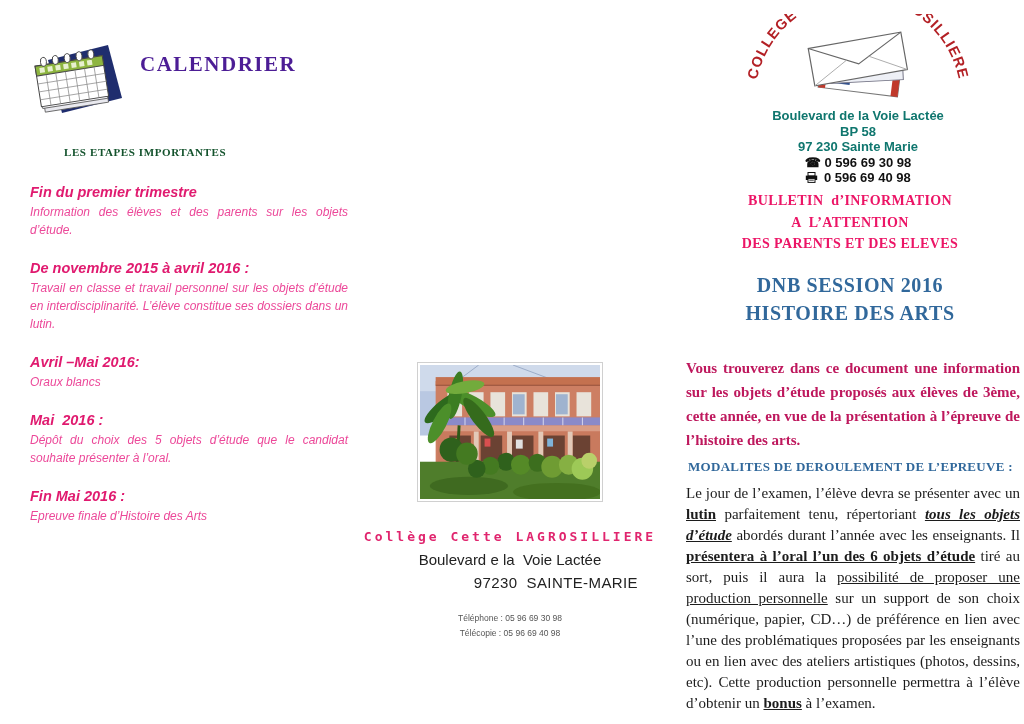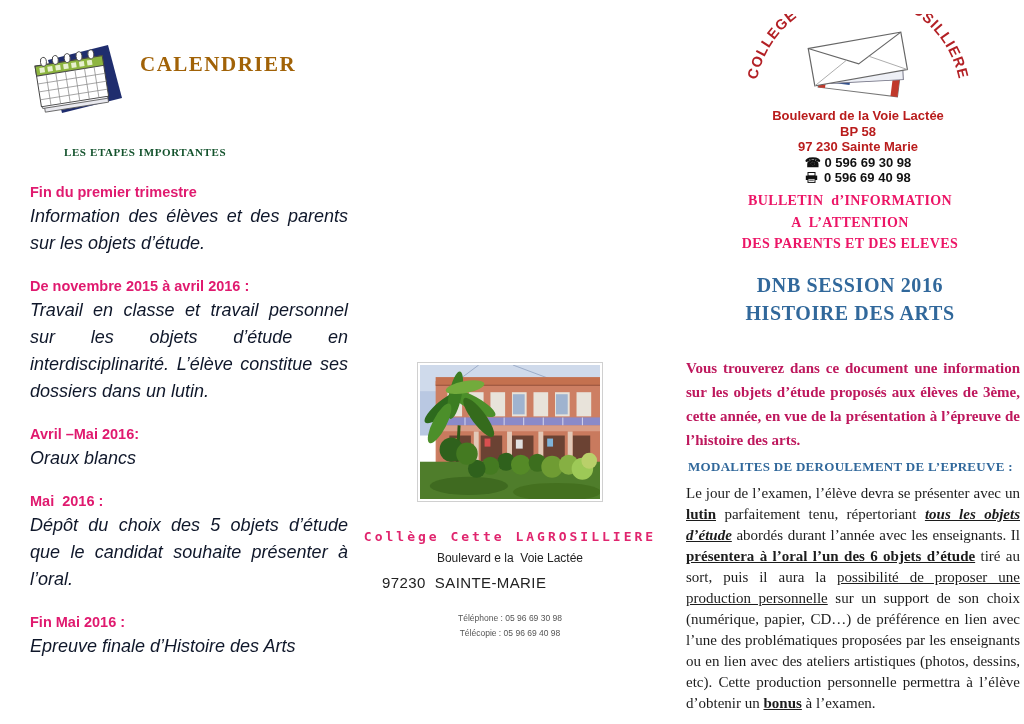--- a/index.html
+++ b/index.html
@@ -3,42 +3,42 @@
 <meta charset="utf-8">
 <style>
   html,body{margin:0;padding:0;background:#888;}
   .page{position:relative;width:1024px;height:724px;background:#ffffff;overflow:hidden;
         font-family:"Liberation Sans",sans-serif;margin:0 auto;}
   .abs{position:absolute;}
   .prewrap{white-space:pre-wrap;}
 
   
   .calendrier-title{left:140px;top:52px;font-family:"Liberation Serif",serif;
-    font-weight:bold;font-size:21px;letter-spacing:1.5px;color:#a16207;}
+    font-weight:bold;font-size:21px;letter-spacing:1.5px;color:#4c1d95;}
   .etapes-title{left:64px;top:146px;font-family:"Liberation Serif",serif;
     font-weight:bold;font-size:11px;letter-spacing:.6px;color:#14532d;}
   .left-entries{left:30px;top:184px;width:318px;}
   .entry{margin-bottom:21px;}
-  .entry-heading{font-weight:bold;font-size:14.5px;color:#e01a6f;margin-bottom:3px;}
-  .entry-body{font-style:italic;font-size:18px;color:#0f172a;line-height:1.5;text-align:justify;}
+  .entry-heading{font-style:italic;font-weight:bold;font-size:14.5px;color:#e01a6f;margin-bottom:3px;}
+  .entry-body{font-style:italic;font-size:12px;color:#ec4899;line-height:1.5;text-align:justify;}
 
   
   .photo-frame{left:417px;top:362px;width:186px;height:140px;border:1px solid #d0d0d0;
     background:#fff;padding:2px;box-sizing:border-box;}
   .photo-frame svg{display:block;width:100%;height:100%;}
   .school-name{left:348px;top:529px;width:324px;text-align:center;
     font-family:"DejaVu Sans Mono",monospace;font-weight:bold;font-size:13px;
     letter-spacing:3px;color:#e0256e;}
-  .mid-addr1{left:382px;top:551px;width:256px;text-align:center;font-size:12px;color:#222;}
-  .mid-addr2{left:382px;top:574px;width:256px;text-align:left;font-size:15px;color:#222;letter-spacing:.4px;}
+  .mid-addr1{left:382px;top:551px;width:256px;text-align:center;font-size:15px;color:#222;}
+  .mid-addr2{left:382px;top:574px;width:256px;text-align:right;font-size:15px;color:#222;letter-spacing:.4px;}
   .mid-phone{left:382px;top:611px;width:256px;text-align:center;font-size:8.5px;color:#555;line-height:1.75;}
 
   
   .logo-block{left:737px;top:14px;width:242px;text-align:center;}
-  .logo-addr{font-size:13px;font-weight:600;color:#b91c1c;line-height:15.5px;margin-top:2px;}
+  .logo-addr{font-size:13px;font-weight:600;color:#0f766e;line-height:15.5px;margin-top:2px;}
   .logo-contact{font-size:13px;font-weight:600;color:#111;line-height:15.5px;}
   .phone-glyph{font-size:13px;}
   .fax-svg{vertical-align:-1px;margin-right:2px;}
 
   .bulletin{left:688px;top:190px;width:324px;text-align:center;
     font-family:"Liberation Serif",serif;font-weight:bold;font-size:14px;
     color:#ec1566;line-height:1.55;letter-spacing:.4px;}
   .dnb{left:688px;top:271px;width:324px;text-align:center;
     font-family:"Liberation Serif",serif;font-weight:bold;font-size:20px;
     color:#31689b;line-height:1.4;letter-spacing:.6px;}

